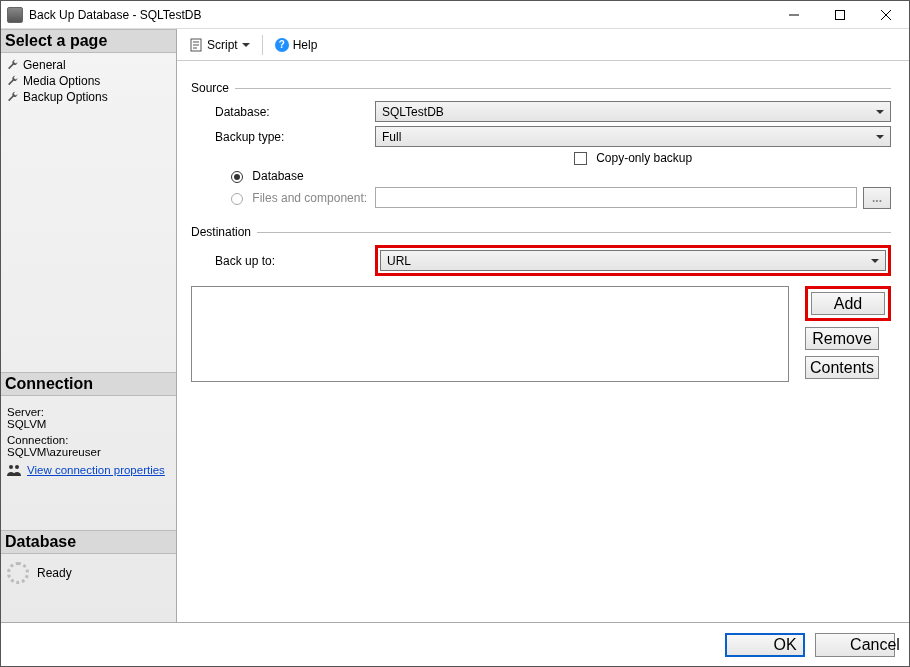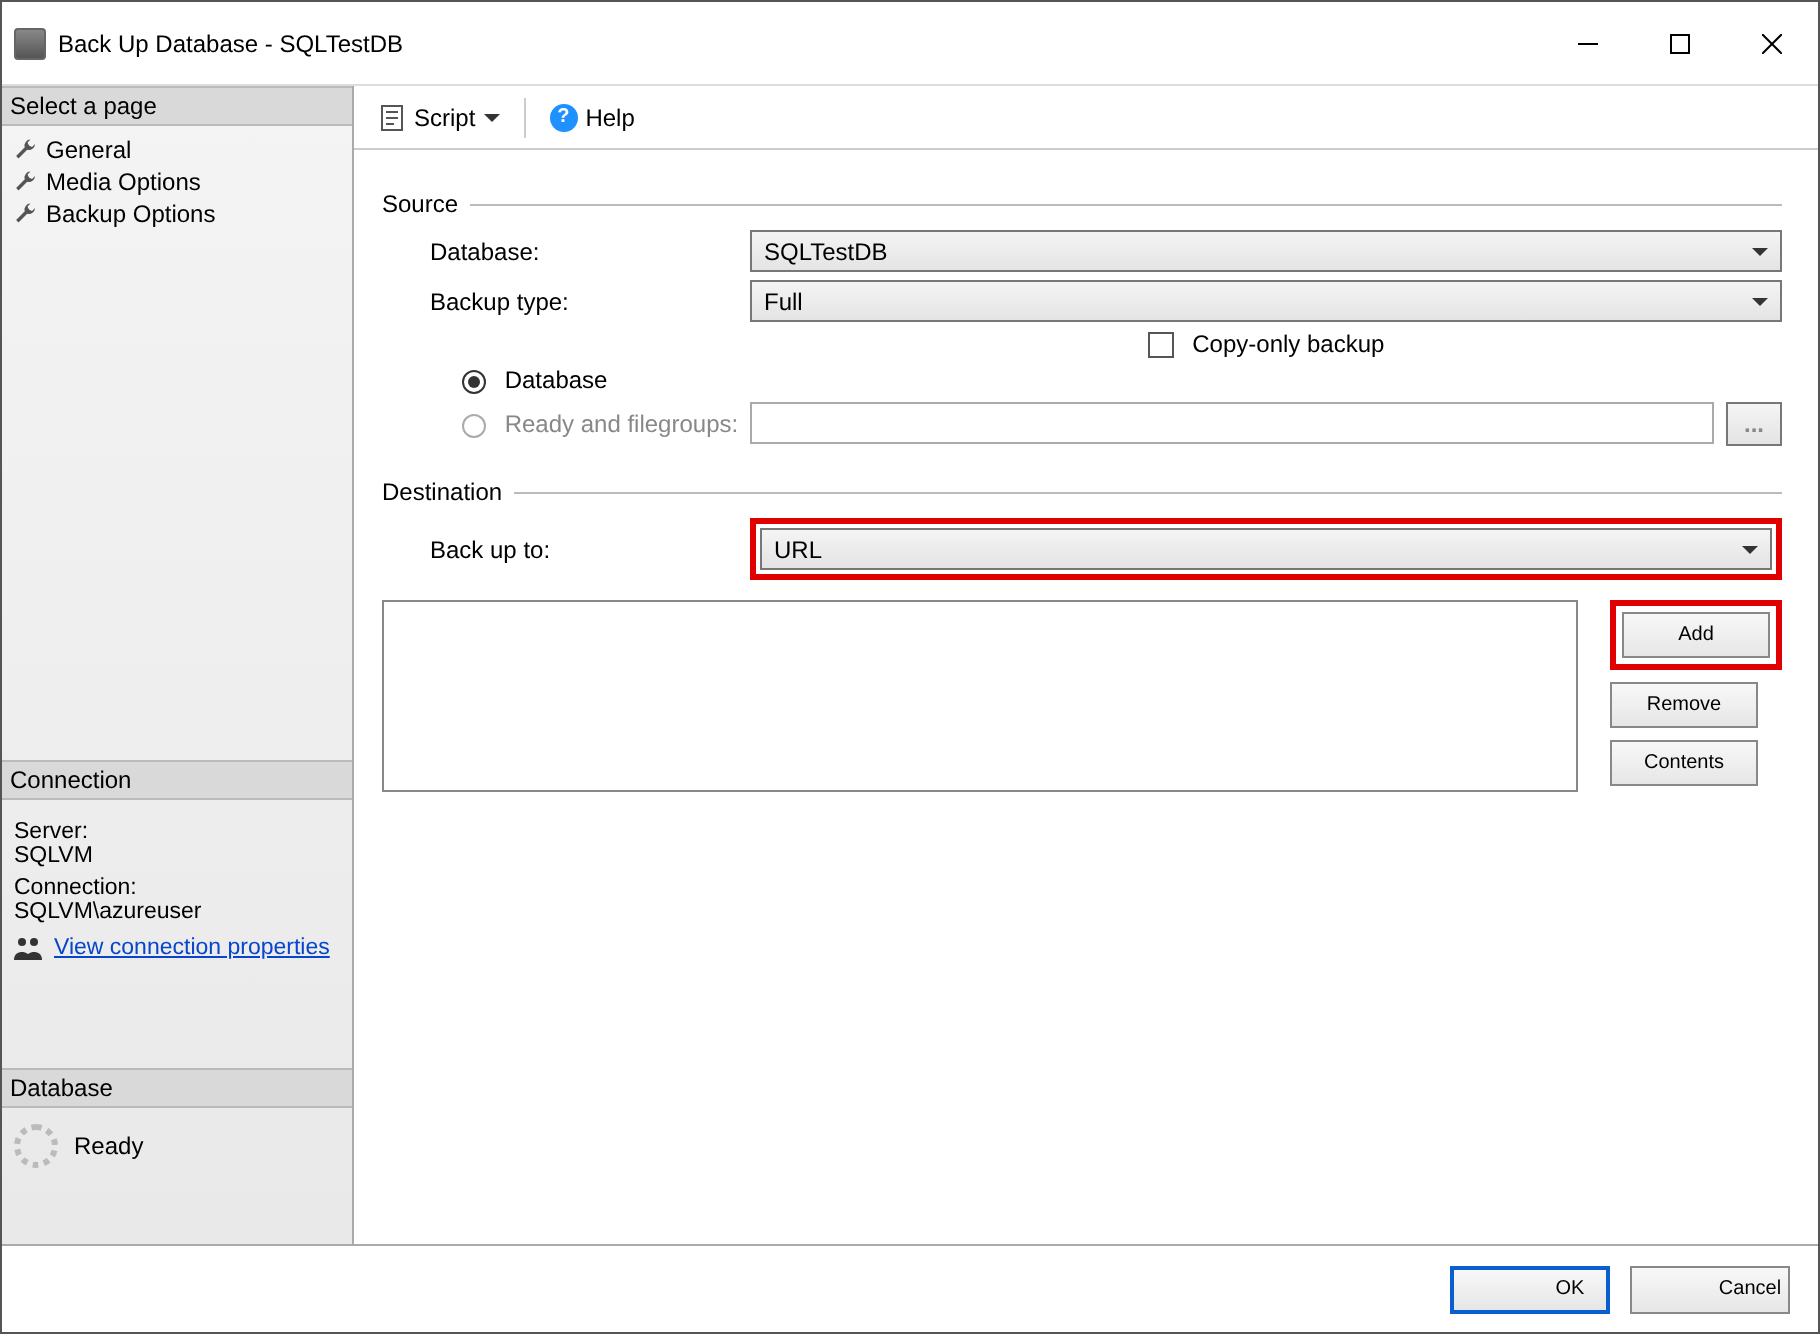--- a/index.html
+++ b/index.html
@@ -10,21 +10,21 @@
     background: #fff;
     color: #000;
     width: 910px;
     height: 667px;
     border: 1px solid #555;
     display: flex;
     flex-direction: column;
     overflow: hidden;
   }
   .titlebar {
-    height: 42px;
+    height: 28px;
     background: #fff;
     border-bottom: 1px solid #ddd;
     display: flex;
     align-items: center;
     padding-left: 6px;
   }
   .titlebar .app-icon {
     width: 16px; height: 16px;
     border: 1px solid #666;
     border-radius: 2px;
@@ -53,23 +53,23 @@
     width: 176px;
     background: linear-gradient(#f4f4f4,#e9e9e9);
     border-right: 1px solid #aaa;
     display: flex;
     flex-direction: column;
   }
   .section-header {
     background: #d9d9d9;
     border-top: 1px solid #bbb;
     border-bottom: 1px solid #bbb;
-    font-weight: normal;
+    font-weight: bold;
     padding: 2px 4px;
-    font-size: 12px;
+    font-size: 16px;
   }
   .page-list {
     padding: 4px 2px 6px;
   }
   .page-item {
     display: flex;
     align-items: center;
     gap: 4px;
     padding: 1px 4px;
   }
@@ -219,21 +219,21 @@
   .dest-buttons {
     display:flex;
     flex-direction:column;
     gap:6px;
     align-items:flex-start;
   }
   .btn {
     width:74px;height:23px;
     border:1px solid #888;
     background:linear-gradient(#f8f8f8,#e6e6e6);
-    font-size:10px;
+    font-size:16px;
     display:flex;align-items:center;justify-content:center;
   }
   .add-wrap {
     border:3px solid #e00000;
     padding:3px 3px;
   }
   .footer {
     height:44px;
     border-top:1px solid #aaa;
     display:flex;
@@ -385,21 +385,21 @@
             <span class="radio-outer sel"></span>
             <span>Database</span>
           </label>
         </div>
       </div>
 
       <div class="row">
         <div class="field-label inner" style="width:184px">
           <label>
             <span class="radio-outer dis"></span>
-            <span class="disabled-text">Ready and filegroups:</span>
+            <span class="disabled-text">Files and component:</span>
           </label>
         </div>
         <div class="field-control" style="display:flex;">
           <div class="textfld" style="background:#fff;flex:1"></div>
           <div class="ellipsis-btn disabled-text">...</div>
         </div>
       </div>
 
       <div class="group-label" style="margin-top:16px"><span>Destination</span></div>
 

